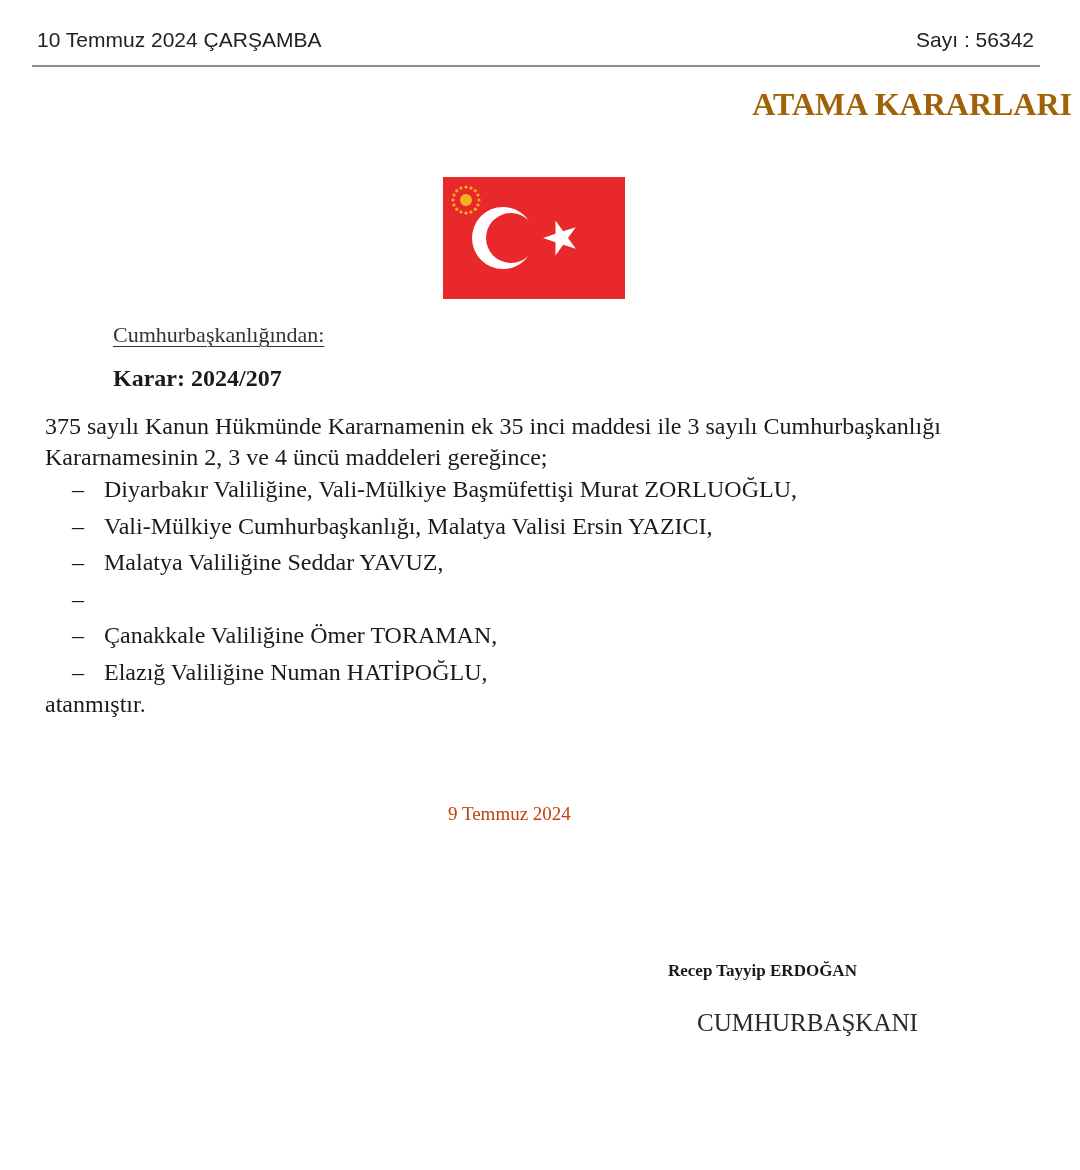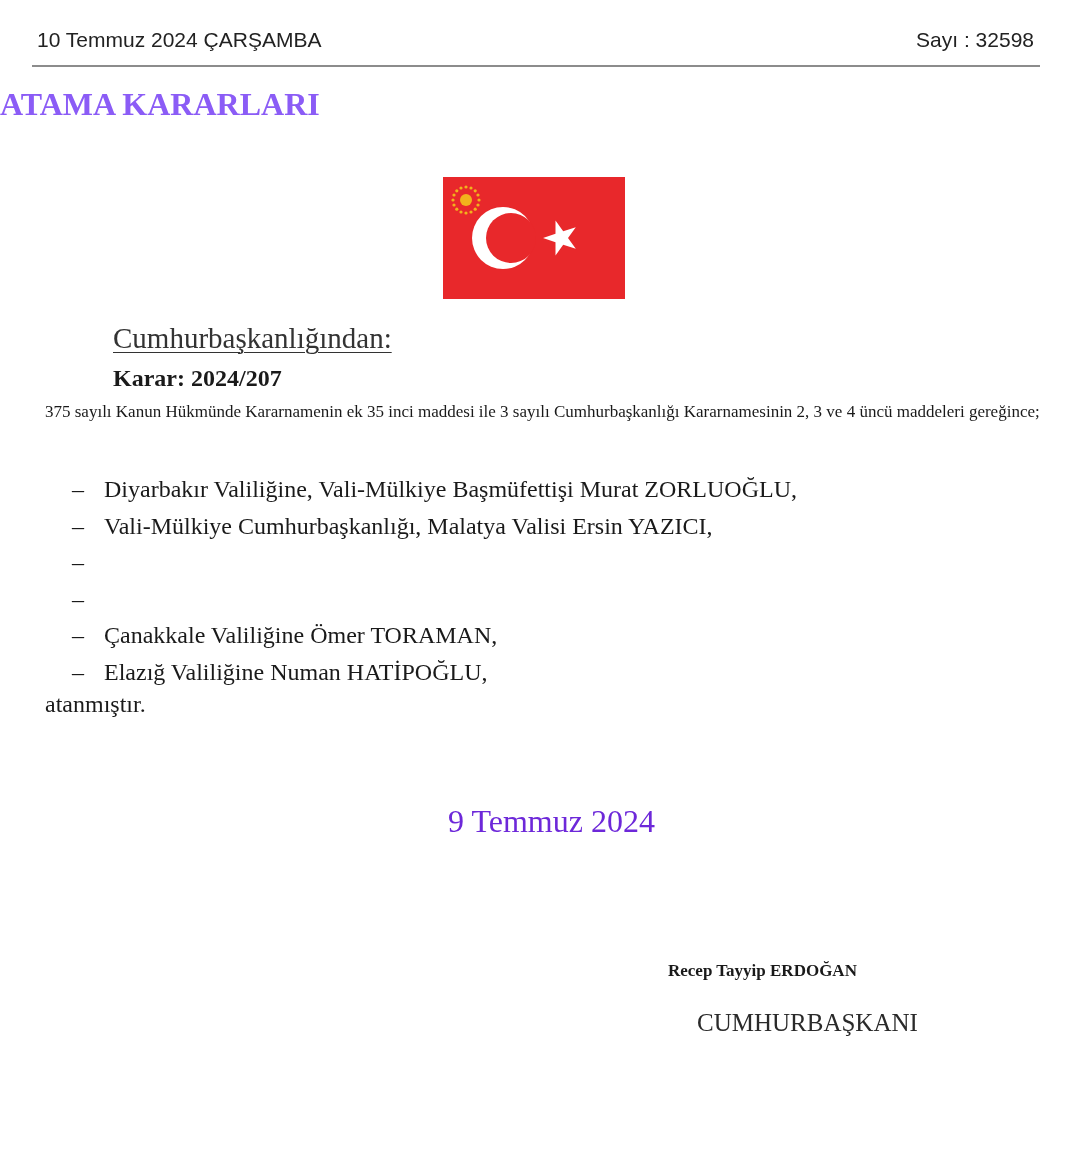--- a/index.html
+++ b/index.html
@@ -2,40 +2,40 @@
 <html><head>
   <meta charset="utf-8">
   <style>
     html, body { margin: 0; padding: 0; background: #ffffff; }
     body { width: 1080px; height: 1170px; position: relative; overflow: hidden; color: #1a1a1a; }
     .header { position: absolute; left: 32px; top: 0; width: 1008px; height: 50px; }
     .hdr-date { position: absolute; left: 5px; top: 28px; font-family: "Liberation Sans", sans-serif; font-size: 21px; color: #222; }
     .hdr-title { position: absolute; left: 402px; top: 17px; font-family: "Liberation Serif", serif; font-weight: bold; font-size: 33px; color: #a51422; letter-spacing: 0.3px; }
     .hdr-issue { position: absolute; right: 6px; top: 28px; font-family: "Liberation Sans", sans-serif; font-size: 21px; color: #222; }
     .rule { position: absolute; left: 32px; top: 65px; width: 1008px; height: 2px; background: #8c8c8c; }
-    .doc-title { position: absolute; left: 0; top: 86px; width: 1072px; text-align: left; font-family: "Liberation Serif", serif; font-weight: bold; font-size: 32px; color: #8b5cf6; }
+    .doc-title { position: absolute; left: 0; top: 86px; width: 1072px; text-align: right; font-family: "Liberation Serif", serif; font-weight: bold; font-size: 32px; color: #a16207; }
     .flag { position: absolute; left: 443px; top: 177px; width: 182px; height: 122px; }
     .serif { font-family: "Liberation Serif", serif; font-size: 26px; color: #1a1a1a; }
-    .issuer { position: absolute; left: 113px; top: 322px; text-decoration: underline; text-decoration-thickness: 1px; text-underline-offset: 4px; color: #333; font-size: 29px; }
+    .issuer { position: absolute; left: 113px; top: 322px; text-decoration: underline; text-decoration-thickness: 1px; text-underline-offset: 4px; color: #333; font-size: 22px; }
     .decision { position: absolute; left: 113px; top: 365px; font-weight: bold; font-size: 24px; text-align: right; }
-    .preamble { position: absolute; left: 45px; top: 396px; width: 1000px; line-height: 31px; font-size: 17px; }
+    .preamble { position: absolute; left: 45px; top: 411px; width: 1000px; line-height: 31px; font-size: 24px; }
     .items { position: absolute; left: 72px; top: 474px; margin: 0; padding: 0; list-style: none; }
     .item { height: 36.6px; line-height: 30px; font-size: 24px; display: flex; white-space: nowrap; }
     .dash { width: 32px; display: inline-block; }
     .closing { position: absolute; left: 45px; top: 691px; font-size: 24px; }
-    .sign-date { position: absolute; left: 448px; top: 803px; font-size: 32px; color: #6d28d9; }
+    .sign-date { position: absolute; left: 448px; top: 803px; font-size: 19px; color: #c2410c; }
     .signer { position: absolute; left: 668px; top: 961px; font-weight: bold; font-size: 17px; color: #1a1a1a; }
     .signer-title { position: absolute; left: 697px; top: 1009px; font-size: 25px; color: #2a2a2a; }
   </style>
 </head>
 <body>
 
 <div class="header">
   <span class="hdr-date">10 Temmuz 2024 ÇARŞAMBA</span>
-  <span class="hdr-issue">Sayı : 32598</span>
+  <span class="hdr-issue">Sayı : 56342</span>
 </div>
 <div class="rule"></div>
 
 <div class="doc-title">ATAMA KARARLARI</div>
 
 <svg class="flag" viewBox="0 0 182 122" xmlns="http://www.w3.org/2000/svg">
   <rect x="0" y="0" width="182" height="122" fill="#e8282b"></rect>
   <g transform="translate(23,23)">
     <circle r="6" fill="#f2b21c"></circle>
     <g fill="#f2b21c">
@@ -71,20 +71,21 @@
   <li class="item">
       <span class="dash">–</span>
       <span>Diyarbakır Valiliğine, Vali-Mülkiye Başmüfettişi Murat ZORLUOĞLU,</span>
     </li>
   <li class="item">
       <span class="dash">–</span>
       <span>Vali-Mülkiye Cumhurbaşkanlığı, Malatya Valisi Ersin YAZICI,</span>
     </li>
   <li class="item">
       <span class="dash">–</span>
+      <span>Malatya Valiliğine Seddar YAVUZ,</span>
     </li>
   <li class="item">
       <span class="dash">–</span>
     </li>
   <li class="item">
       <span class="dash">–</span>
       <span>Çanakkale Valiliğine Ömer TORAMAN,</span>
     </li>
   <li class="item">
       <span class="dash">–</span>

